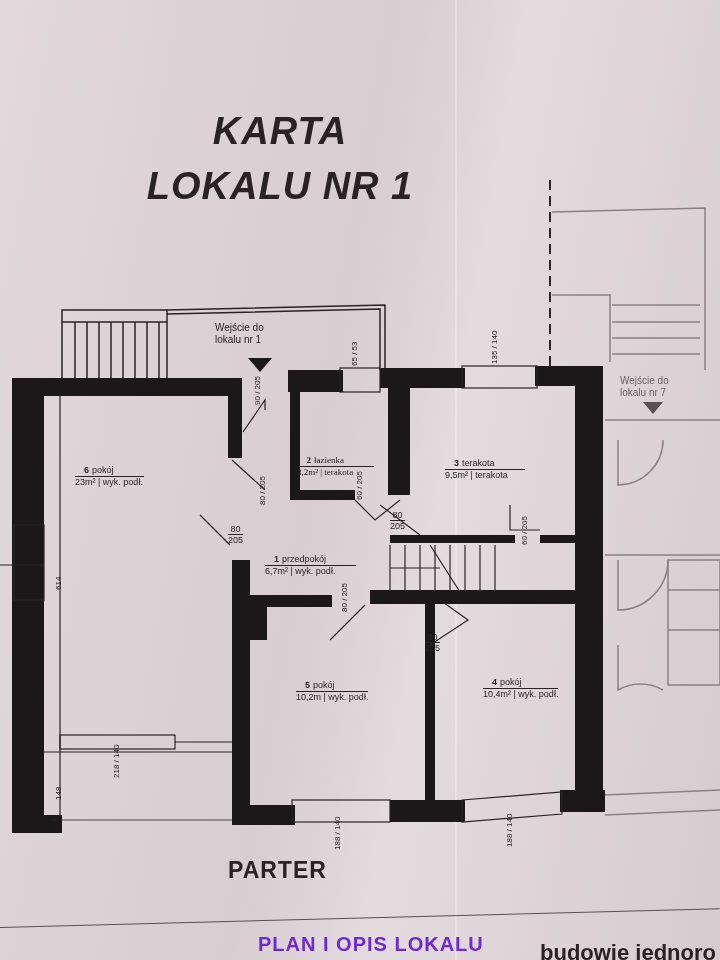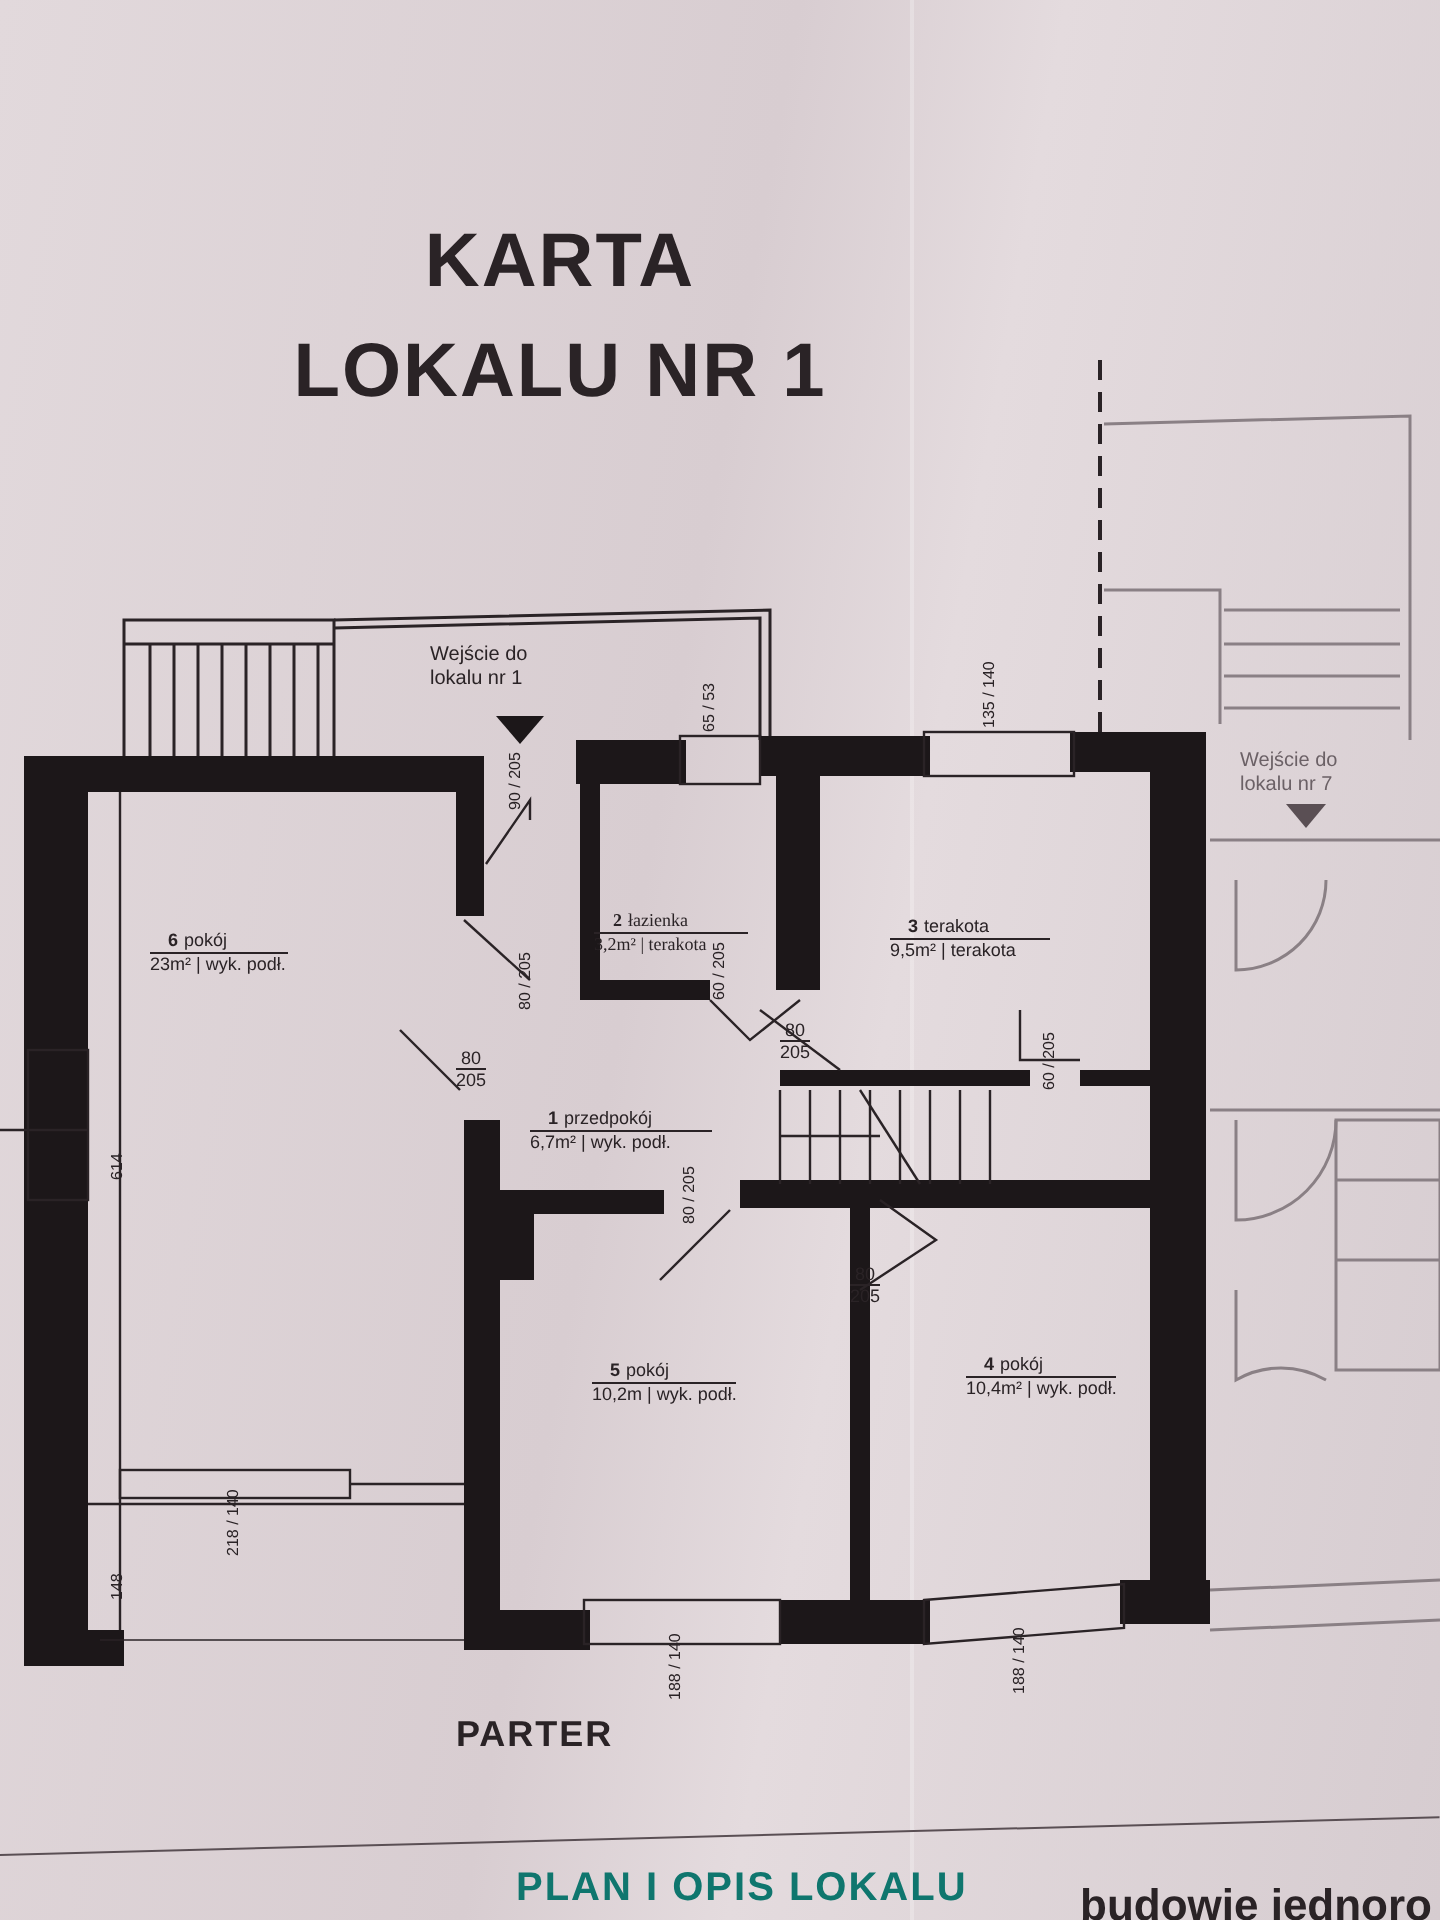--- a/index.html
+++ b/index.html
@@ -1,23 +1,23 @@
 <!DOCTYPE html>
 <html><head>
 <meta charset="utf-8">
 <style>
   html,body{margin:0;padding:0;}
   body{width:720px;height:960px;overflow:hidden;background:#d9cfd3;font-family:"Liberation Sans",sans-serif;position:relative;}
   .paper{position:absolute;inset:0;background:linear-gradient(100deg,#e2d9dc 0%,#d8cdd1 45%,#e4dbde 60%,#d6ccd0 100%);}
   .fold{position:absolute;top:0;bottom:0;left:455px;width:2px;background:rgba(255,255,255,0.25);}
-  .title{position:absolute;left:0;width:560px;text-align:center;font-weight:bold;color:#2a2326;letter-spacing:1px;}
+  .title{position:absolute;left:0;width:560px;text-align:center;font-weight:bold;color:#2a2326;letter-spacing:1px;font-style:italic;}
   .t1{top:110px;font-size:38px;}
   .t2{top:165px;font-size:38px;}
-  .parter{position:absolute;left:228px;top:857px;font-size:18px;font-weight:bold;color:#2a2326;letter-spacing:1px;}
-  .plan-opis{position:absolute;left:258px;top:933px;font-size:20px;font-weight:bold;color:#0f766e;letter-spacing:1px;}
+  .parter{position:absolute;left:228px;top:857px;font-size:23px;font-weight:bold;color:#2a2326;letter-spacing:1px;}
+  .plan-opis{position:absolute;left:258px;top:933px;font-size:20px;font-weight:bold;color:#6d28d9;letter-spacing:1px;}
   .budowie{position:absolute;left:540px;top:940px;font-size:22px;font-weight:bold;color:#2a2326;}
   .hline{position:absolute;left:0;top:927px;width:720px;height:1px;background:#5a4f54;transform:rotate(-1.5deg);transform-origin:left;}
   svg{position:absolute;left:0;top:0;}
   .lbl{position:absolute;font-size:9px;color:#2a2326;line-height:11px;}
   .lbl .num{font-weight:bold;display:inline-block;width:14px;text-align:right;margin-right:3px;}
   .lbl .row{border-bottom:1px solid #2a2326;padding-right:30px;}
   .entry{position:absolute;font-size:10px;font-weight:normal;color:#2a2326;text-align:left;line-height:12px;}
   .entry2{color:#6b6166;}
   .dim{position:absolute;font-size:9px;color:#2a2326;text-align:center;line-height:10px;}
   .dim .top{border-bottom:1px solid #2a2326;padding:0 2px;}

